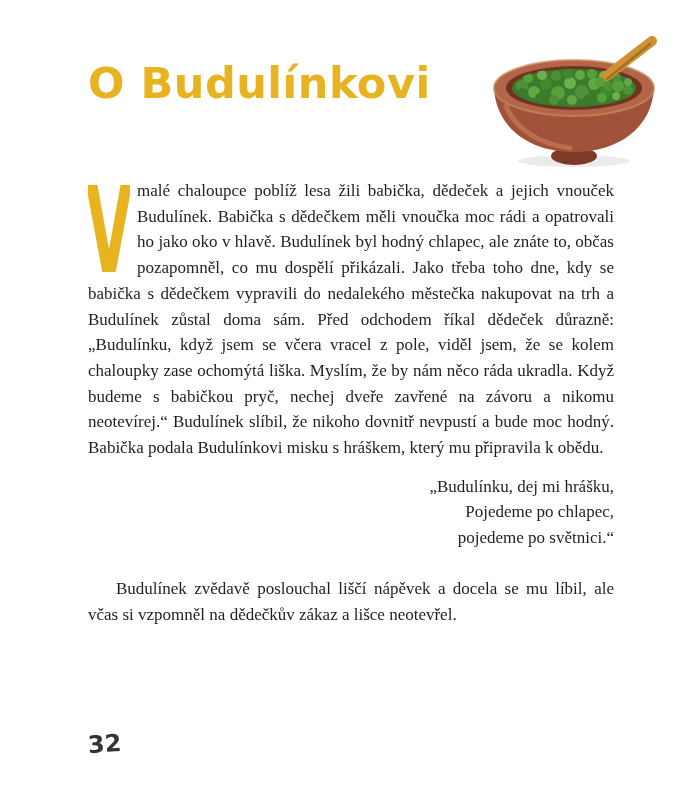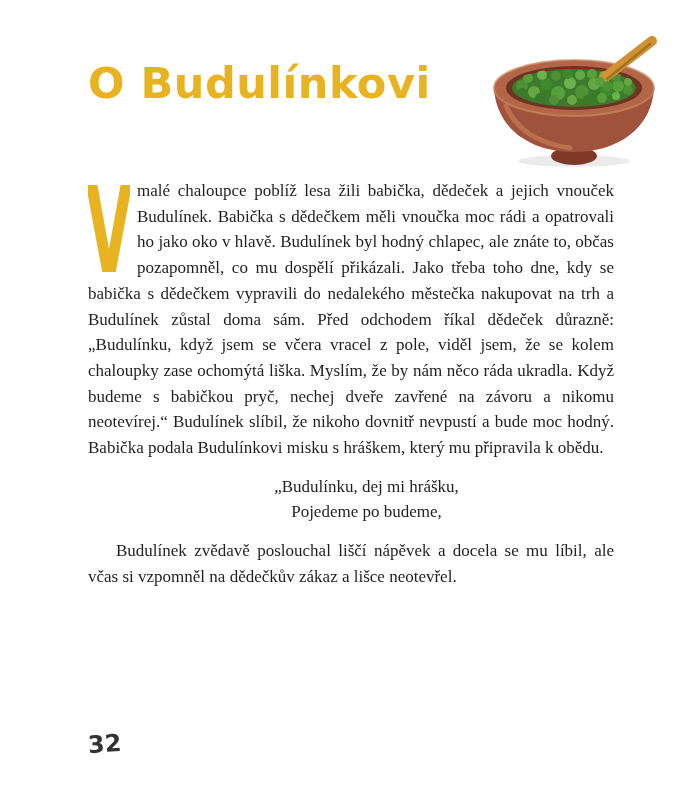--- a/index.html
+++ b/index.html
@@ -39,22 +39,22 @@
     text-align: justify;
   }
   .para { margin: 0; }
   .para.indent { text-indent: 28px; }
   .dropcap-svg {
     float: left;
     width: 42px; height: 100px;
     margin: 2px 7px 0 0;
   }
   .verse {
-    margin: 13px 0 13px 31px;
-    text-align: center;
+    margin: 13px 0 25px 31px;
+    text-align: right;
   }
   .verse p { margin: 0; }
   .page-number {
     position: absolute;
     left: 88px; top: 730px;
     font-family: "DejaVu Sans", sans-serif;
     font-weight: 700;
     font-size: 24px;
     color: #333333;
     transform: rotate(-4deg);
@@ -130,20 +130,21 @@
 
   <main class="story">
     <p class="para first">
       <svg class="dropcap-svg" viewBox="0 0 42 100">
         <text x="42" y="92" text-anchor="middle" transform="scale(0.5 1)" font-family="DejaVu Sans, sans-serif" font-weight="bold" font-size="120" fill="#e8b320">V</text>
       </svg>
       <span>malé chaloupce poblíž lesa žili babička, dědeček a jejich vnouček Budulínek. Babička s dědečkem měli vnoučka moc rádi a opatrovali ho jako oko v hlavě. Budulínek byl hodný chlapec, ale znáte to, občas pozapomněl, co mu dospělí přikázali. Jako třeba toho dne, kdy se babička s dědečkem vypravili do nedalekého městečka nakupovat na trh a Budulínek zůstal doma sám. Před odchodem říkal dědeček důrazně: „Budulínku, když jsem se včera vracel z pole, viděl jsem, že se kolem chaloupky zase ochomýtá liška. Myslím, že by nám něco ráda ukradla. Když budeme s babičkou pryč, nechej dveře zavřené na závoru a nikomu neotevírej.“ Budulínek slíbil, že nikoho dovnitř nevpustí a bude moc hodný. Babička podala Budulínkovi misku s hráškem, který mu připravila k obědu.</span>
     </p>
     <div class="verse">
       <p>„Budulínku, dej mi hrášku,</p>
-      <p>Pojedeme po budeme,</p>
+      <p>Pojedeme po chlapec,</p>
+      <p>pojedeme po světnici.“</p>
     </div>
     <p class="para indent">Budulínek zvědavě poslouchal liščí nápěvek a docela se mu líbil, ale včas si vzpomněl na dědečkův zákaz a lišce neotevřel.</p>
   </main>
 
   <div class="page-number">32</div>
 
 </div>
 
 </body></html>

